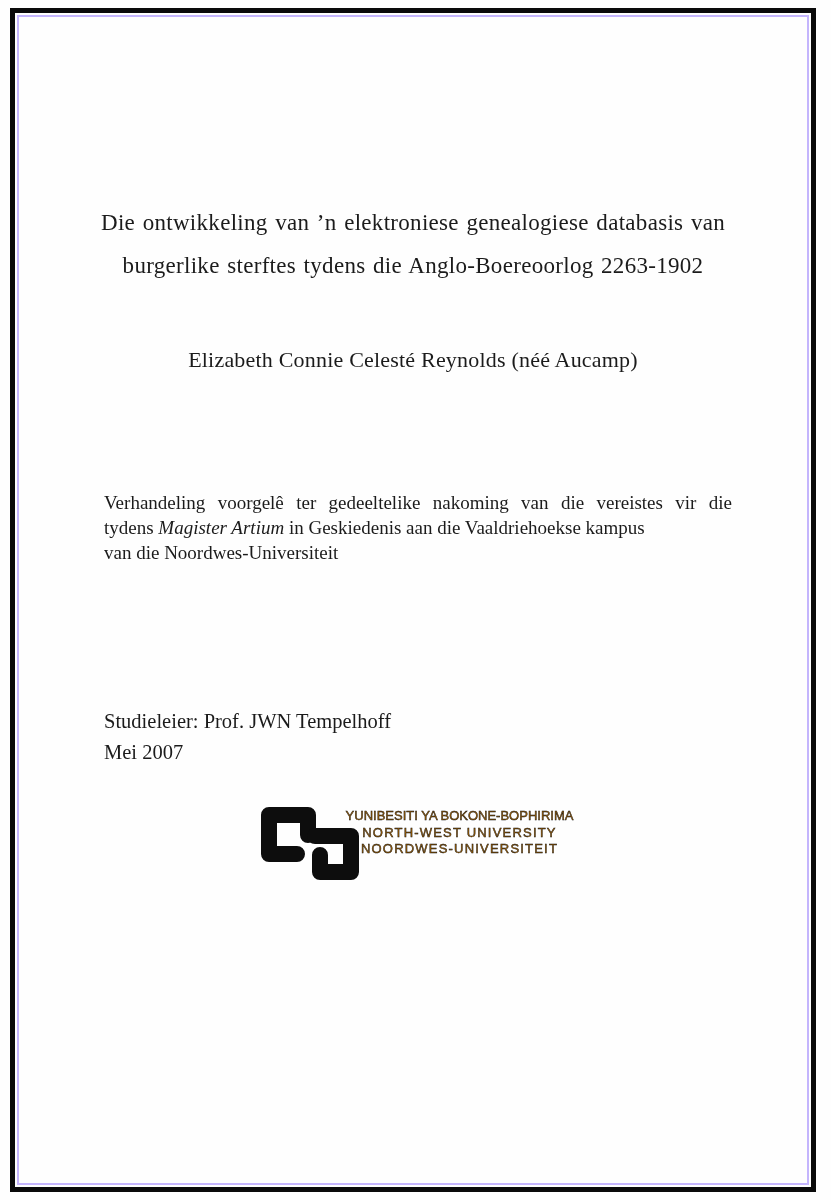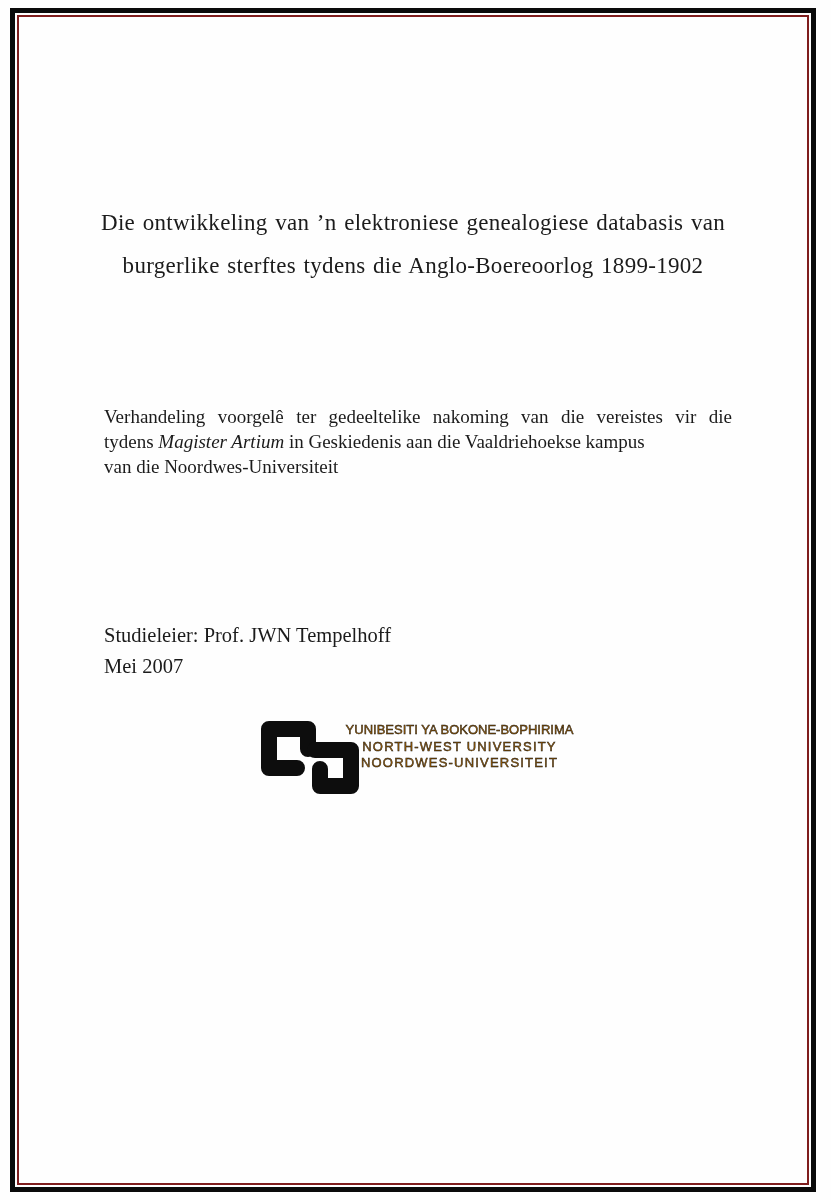--- a/index.html
+++ b/index.html
@@ -19,21 +19,21 @@
   }
   
   .frame-outer {
     position: absolute;
     left: 10px; top: 8px; right: 15px; bottom: 8px;
     border: 5px solid #0a0a0a;
   }
   .frame-inner {
     position: absolute;
     left: 2px; top: 2px; right: 2px; bottom: 2px;
-    border: 2px solid #7f1d1d;
+    border: 2px solid #c4b5fd;
   }
   .content {
     position: absolute;
     left: 0; top: 0; right: 0; bottom: 0;
     overflow: hidden; 
   }
   .title {
     margin: 184px 0 0 0;
     font-size: 23px;
     font-weight: 400;
@@ -101,24 +101,25 @@
 </head>
 <body>
 
 <div class="page">
   <div class="frame-outer">
     <div class="frame-inner">
       <div class="content">
 
         <h1 class="title">
           <div class="tline">Die ontwikkeling van ’n elektroniese genealogiese databasis van</div>
-          <div class="tline">burgerlike sterftes tydens die Anglo-Boereoorlog 1899-1902</div>
+          <div class="tline">burgerlike sterftes tydens die Anglo-Boereoorlog 2263-1902</div>
         </h1>
 
 
+        <p class="author">Elizabeth Connie Celesté Reynolds (néé Aucamp)</p>
 
         <div class="statement">
           <div class="line-justified">Verhandeling voorgelê ter gedeeltelike nakoming van die vereistes vir die</div>
           <div class="stline"><span>tydens </span><i>Magister Artium</i><span> in Geskiedenis aan die Vaaldriehoekse kampus</span></div>
           <div class="stline">van die Noordwes-Universiteit</div>
         </div>
 
         <div class="supervisor-block">
           <div>Studieleier: Prof. JWN Tempelhoff</div>
           <div>Mei 2007</div>

